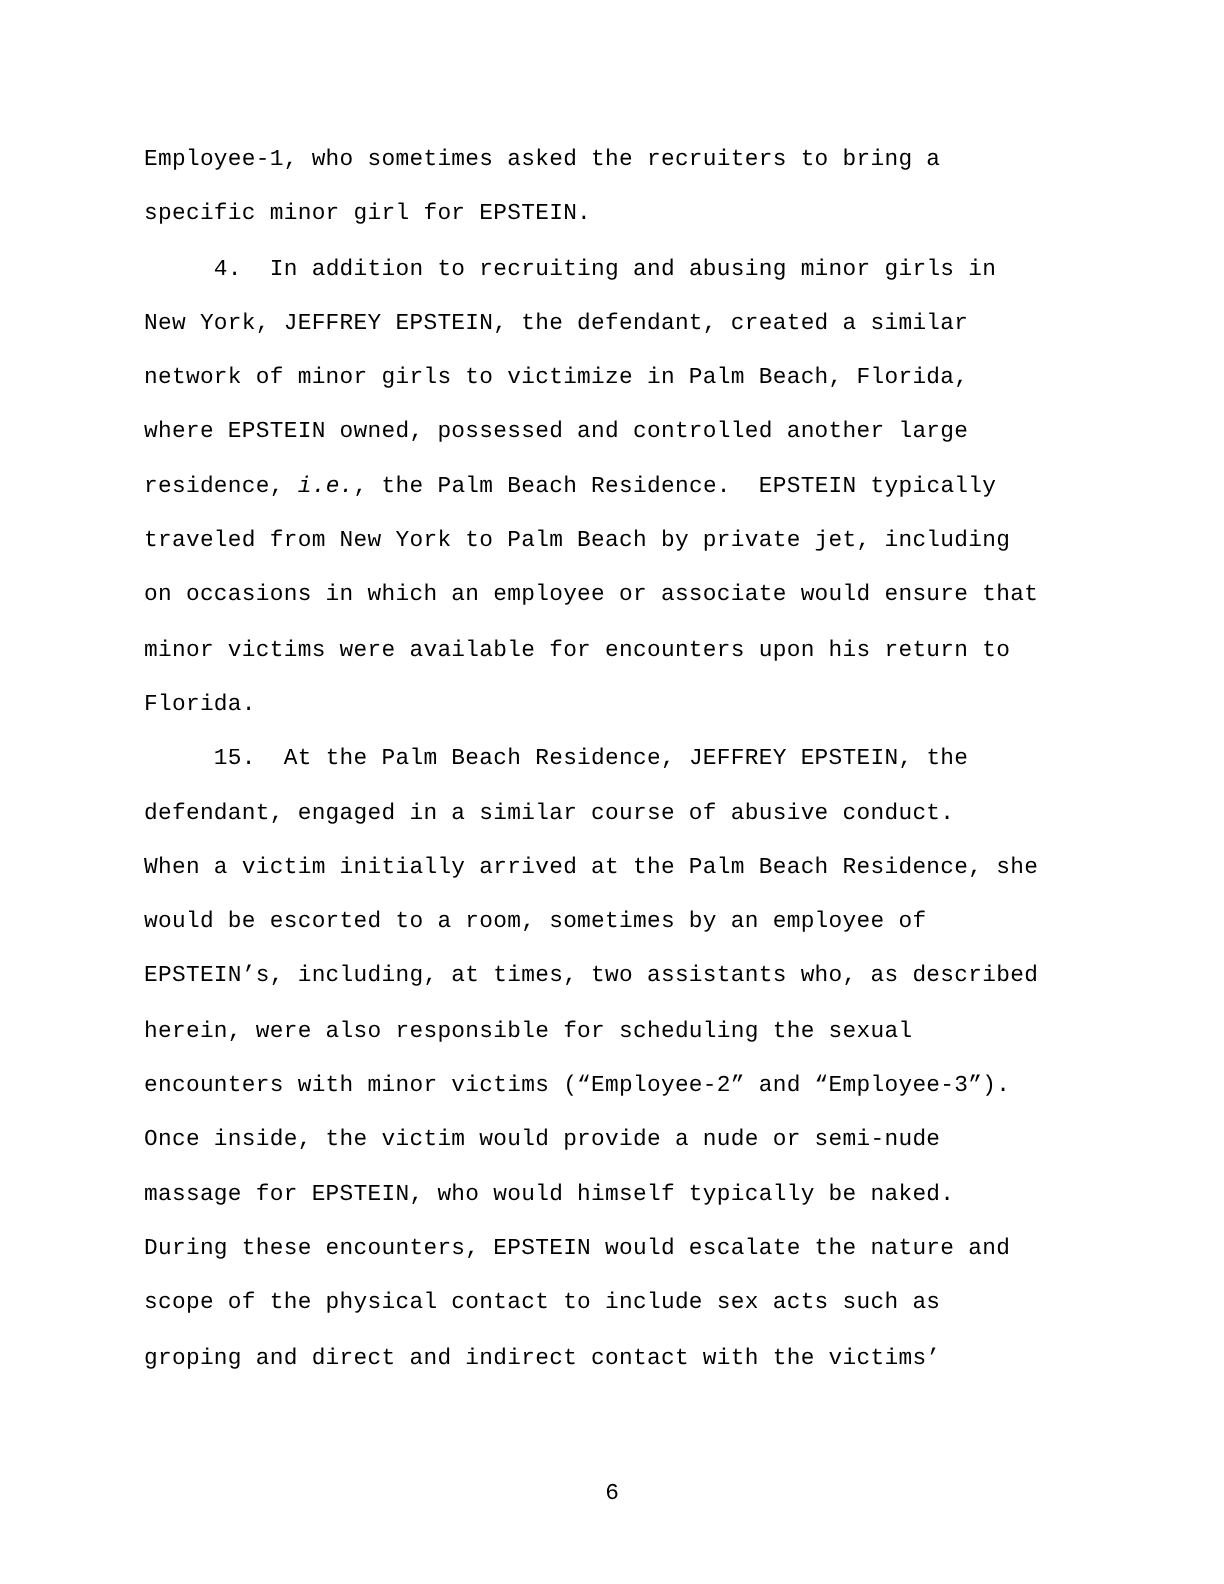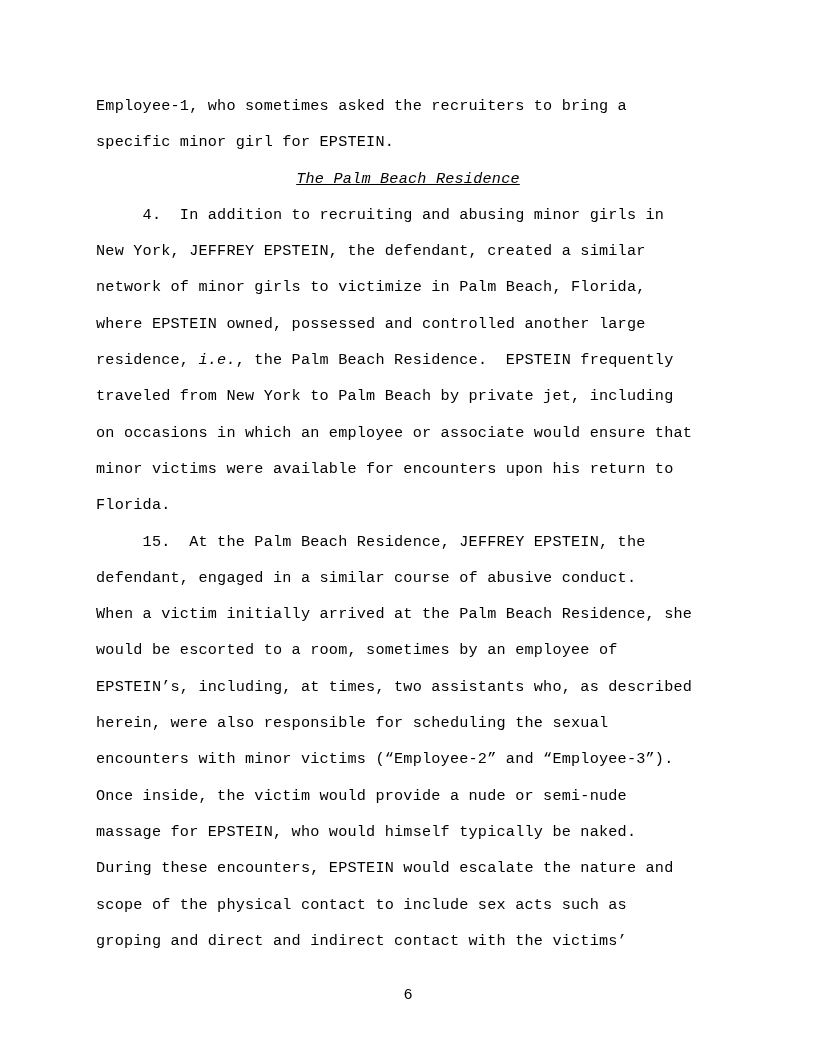--- a/index.html
+++ b/index.html
@@ -60,27 +60,26 @@
 </style>
 </head>
 <body>
 
 <div class="page">
   <div class="content">
 
     <p class="para">Employee-1, who sometimes asked the recruiters to bring a
 specific minor girl for EPSTEIN.</p>
 
-    <p class="heading">The Palm Beach Residence</p>
 
     <p class="para"><span>     4.  In addition to recruiting and abusing minor girls in
 New York, JEFFREY EPSTEIN, the defendant, created a similar
 network of minor girls to victimize in Palm Beach, Florida,
 where EPSTEIN owned, possessed and controlled another large
-residence, </span><span class="ital">i.e.</span><span>, the Palm Beach Residence.  EPSTEIN frequently
+residence, </span><span class="ital">i.e.</span><span>, the Palm Beach Residence.  EPSTEIN typically
 traveled from New York to Palm Beach by private jet, including
 on occasions in which an employee or associate would ensure that
 minor victims were available for encounters upon his return to
 Florida.</span></p>
 
     <p class="para">     15.  At the Palm Beach Residence, JEFFREY EPSTEIN, the
 defendant, engaged in a similar course of abusive conduct.
 When a victim initially arrived at the Palm Beach Residence, she
 would be escorted to a room, sometimes by an employee of
 EPSTEIN’s, including, at times, two assistants who, as described

